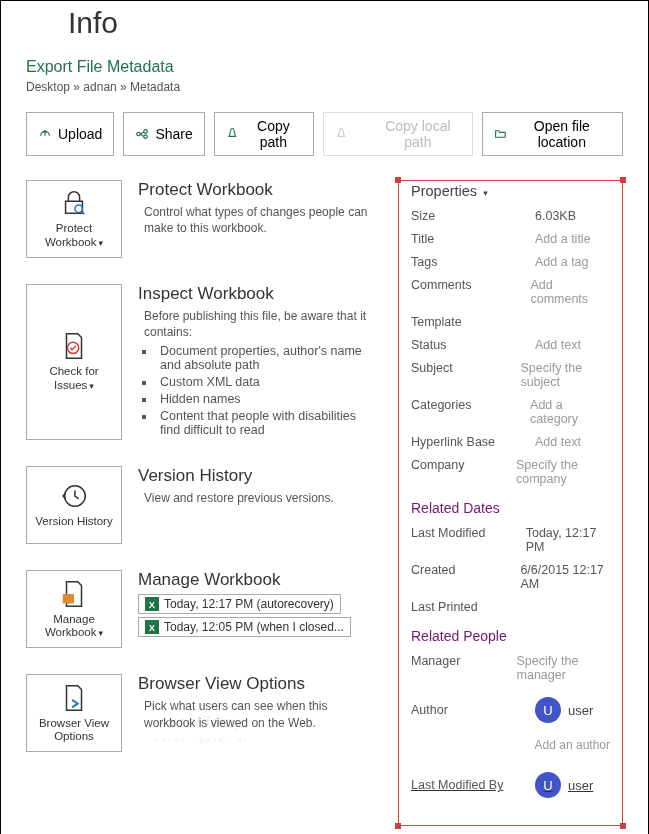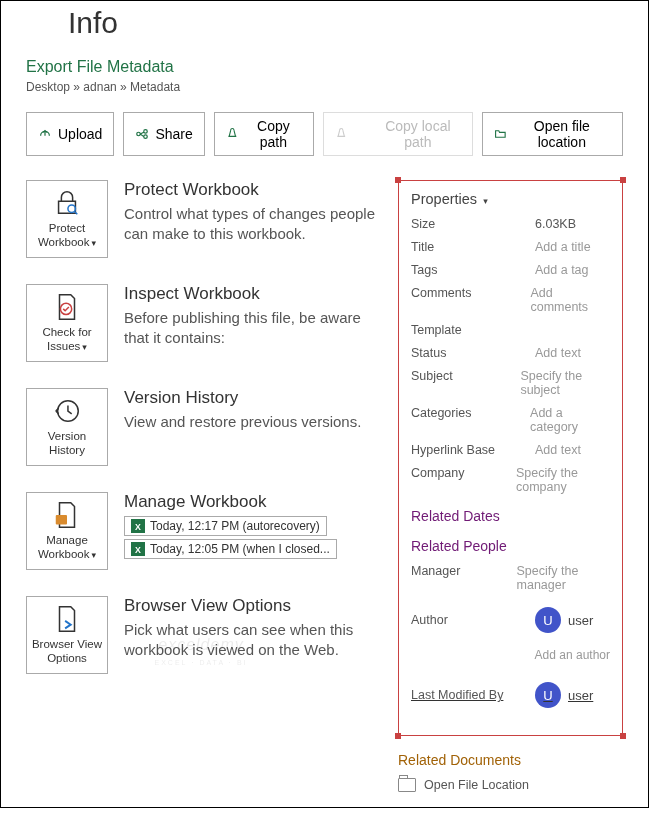--- a/index.html
+++ b/index.html
@@ -7,33 +7,33 @@
 .title { font-size: 30px; font-weight: 300; color: #333; margin-bottom: 18px; margin-left: 42px; }
 .filename { color: #217346; font-size: 16px; font-weight: 400; margin-bottom: 4px; }
 .breadcrumb { font-size: 12px; color: #555; margin-bottom: 18px; }
 .toolbar { display: flex; gap: 9px; margin-bottom: 24px; }
 .tb-btn { border: 1px solid #aaa; padding: 5px 11px; font-size: 14px; display: flex; align-items: center; gap: 6px; background: #fff; cursor: pointer; }
 .tb-btn.disabled { color: #bbb; border-color: #ddd; gap: 27px; }
 .tb-icon { width: 14px; height: 14px; }
 .main { display: flex; gap: 22px; }
 .left { flex: 0 0 350px; }
 .section { display: flex; gap: 16px; margin-bottom: 26px; }
-.tile { border: 1px solid #aaa; width: 82px; min-height: 78px; display: flex; flex-direction: column; align-items: center; justify-content: center; padding: 6px 4px; font-size: 11.5px; text-align: center; cursor: pointer; }
+.tile { border: 1px solid #aaa; width: 96px; min-height: 78px; display: flex; flex-direction: column; align-items: center; justify-content: center; padding: 6px 4px; font-size: 11.5px; text-align: center; cursor: pointer; }
 .tile-icon { width: 30px; height: 30px; margin-bottom: 4px; }
 .tile-label { line-height: 1.2; }
 .caret { font-size: 9px; margin-left: 2px; }
 .sec-body { flex: 1; }
 .sec-title { font-size: 17px; color: #333; font-weight: 400; margin-bottom: 4px; }
-.sec-desc { font-size: 15px; color: #555; line-height: 1.35; }
+.sec-desc { font-size: 12px; color: #555; line-height: 1.35; margin-left: 6px; }
 .sec-list { margin: 4px 0 0 18px; font-size: 12.5px; color: #555; }
 .sec-list li { margin-bottom: 3px; padding-left: 4px; list-style: square; }
 .version-item { border: 1px solid #aaa; font-size: 12px; padding: 2px 6px; margin-bottom: 3px; display: inline-flex; align-items: center; gap: 5px; cursor: pointer; }
 .version-list { display: flex; flex-direction: column; align-items: flex-start; margin-top: 3px; }
 .excel-icon { width: 14px; height: 14px; }
-.right { flex: 1; border: 1.5px solid #c94141; padding: 10px 12px 12px 12px; position: relative; }
+.right { flex: 1; border: 1.5px solid #c94141; padding: 2px 12px 12px 12px; position: relative; }
 .red-corner { position: absolute; width: 6px; height: 6px; background: #c94141; }
 .c-tl { top: -4px; left: -4px; } .c-tr { top: -4px; right: -4px; } .c-bl { bottom: -4px; left: -4px; } .c-br { bottom: -4px; right: -4px; }
 .prop-head { font-size: 14.5px; color: #444; margin-bottom: 10px; cursor: pointer; }
 .prop-row { display: flex; font-size: 12.5px; margin-bottom: 9px; gap: 24px; }
 .prop-label { width: 100px; color: #555; }
 .prop-val { color: #555; }
 .prop-val.placeholder { color: #999; }
 .sub-head { font-size: 14px; color: #701a75; margin: 14px 0 10px 0; }
 .user-row { display: flex; align-items: center; gap: 7px; margin: 6px 0; }
 .avatar { width: 26px; height: 26px; border-radius: 50%; background: #4154c9; color: #fff; display: flex; align-items: center; justify-content: center; font-size: 13px; }
@@ -109,20 +109,26 @@
         <svg class="tile-icon" viewBox="0 0 32 32">
             <path fill="none" stroke="#333" stroke-width="1.6" d="M8 3h12l4 4v22H8z"></path>
             <circle cx="15" cy="18" r="6" fill="none" stroke="#c94141" stroke-width="1.6"></circle>
             <path stroke="#c94141" stroke-width="1.6" fill="none" d="M12 18l2 2 4-4"></path>
           </svg>
         <span class="tile-label"><span>Check for Issues</span><span class="caret">▾</span></span>
       </div>
       <div class="sec-body">
         <div class="sec-title">Inspect Workbook</div>
         <div class="sec-desc">Before publishing this file, be aware that it contains:</div>
+        <ul class="sec-list">
+          <li>Document properties, author's name and absolute path</li>
+          <li>Custom XML data</li>
+          <li>Hidden names</li>
+          <li>Content that people with disabilities find difficult to read</li>
+        </ul>
       </div>
     </div>
 
     <div class="section">
       <div class="tile">
         <svg class="tile-icon" viewBox="0 0 32 32">
             <circle cx="17" cy="16" r="11" fill="none" stroke="#333" stroke-width="1.6"></circle>
             <path stroke="#333" stroke-width="1.6" fill="none" d="M17 10v6l4 3M4 16l3-3M4 16l3 3"></path>
           </svg>
         <span class="tile-label">Version History</span>
@@ -225,20 +231,34 @@
           <div class="prop-label">Hyperlink Base</div>
           <div class="prop-val placeholder">Add text</div>
         </div>
         <div class="prop-row">
           <div class="prop-label">Company</div>
           <div class="prop-val placeholder">Specify the company</div>
         </div>
       </div>
 
     <div class="sub-head">Related Dates</div>
+    <div id="date-rows">
+        <div class="prop-row">
+          <div class="prop-label">Last Modified</div>
+          <div class="prop-val">Today, 12:17 PM</div>
+        </div>
+        <div class="prop-row">
+          <div class="prop-label">Created</div>
+          <div class="prop-val">6/6/2015 12:17 AM</div>
+        </div>
+        <div class="prop-row">
+          <div class="prop-label">Last Printed</div>
+          <div class="prop-val"></div>
+        </div>
+      </div>
 
     <div class="sub-head">Related People</div>
     <div class="prop-row">
       <div class="prop-label">Manager</div>
       <div class="prop-val placeholder">Specify the manager</div>
     </div>
     <div class="prop-row" style="align-items:center;">
       <div class="prop-label">Author</div>
       <div class="user-row">
         <div class="avatar">U</div>

